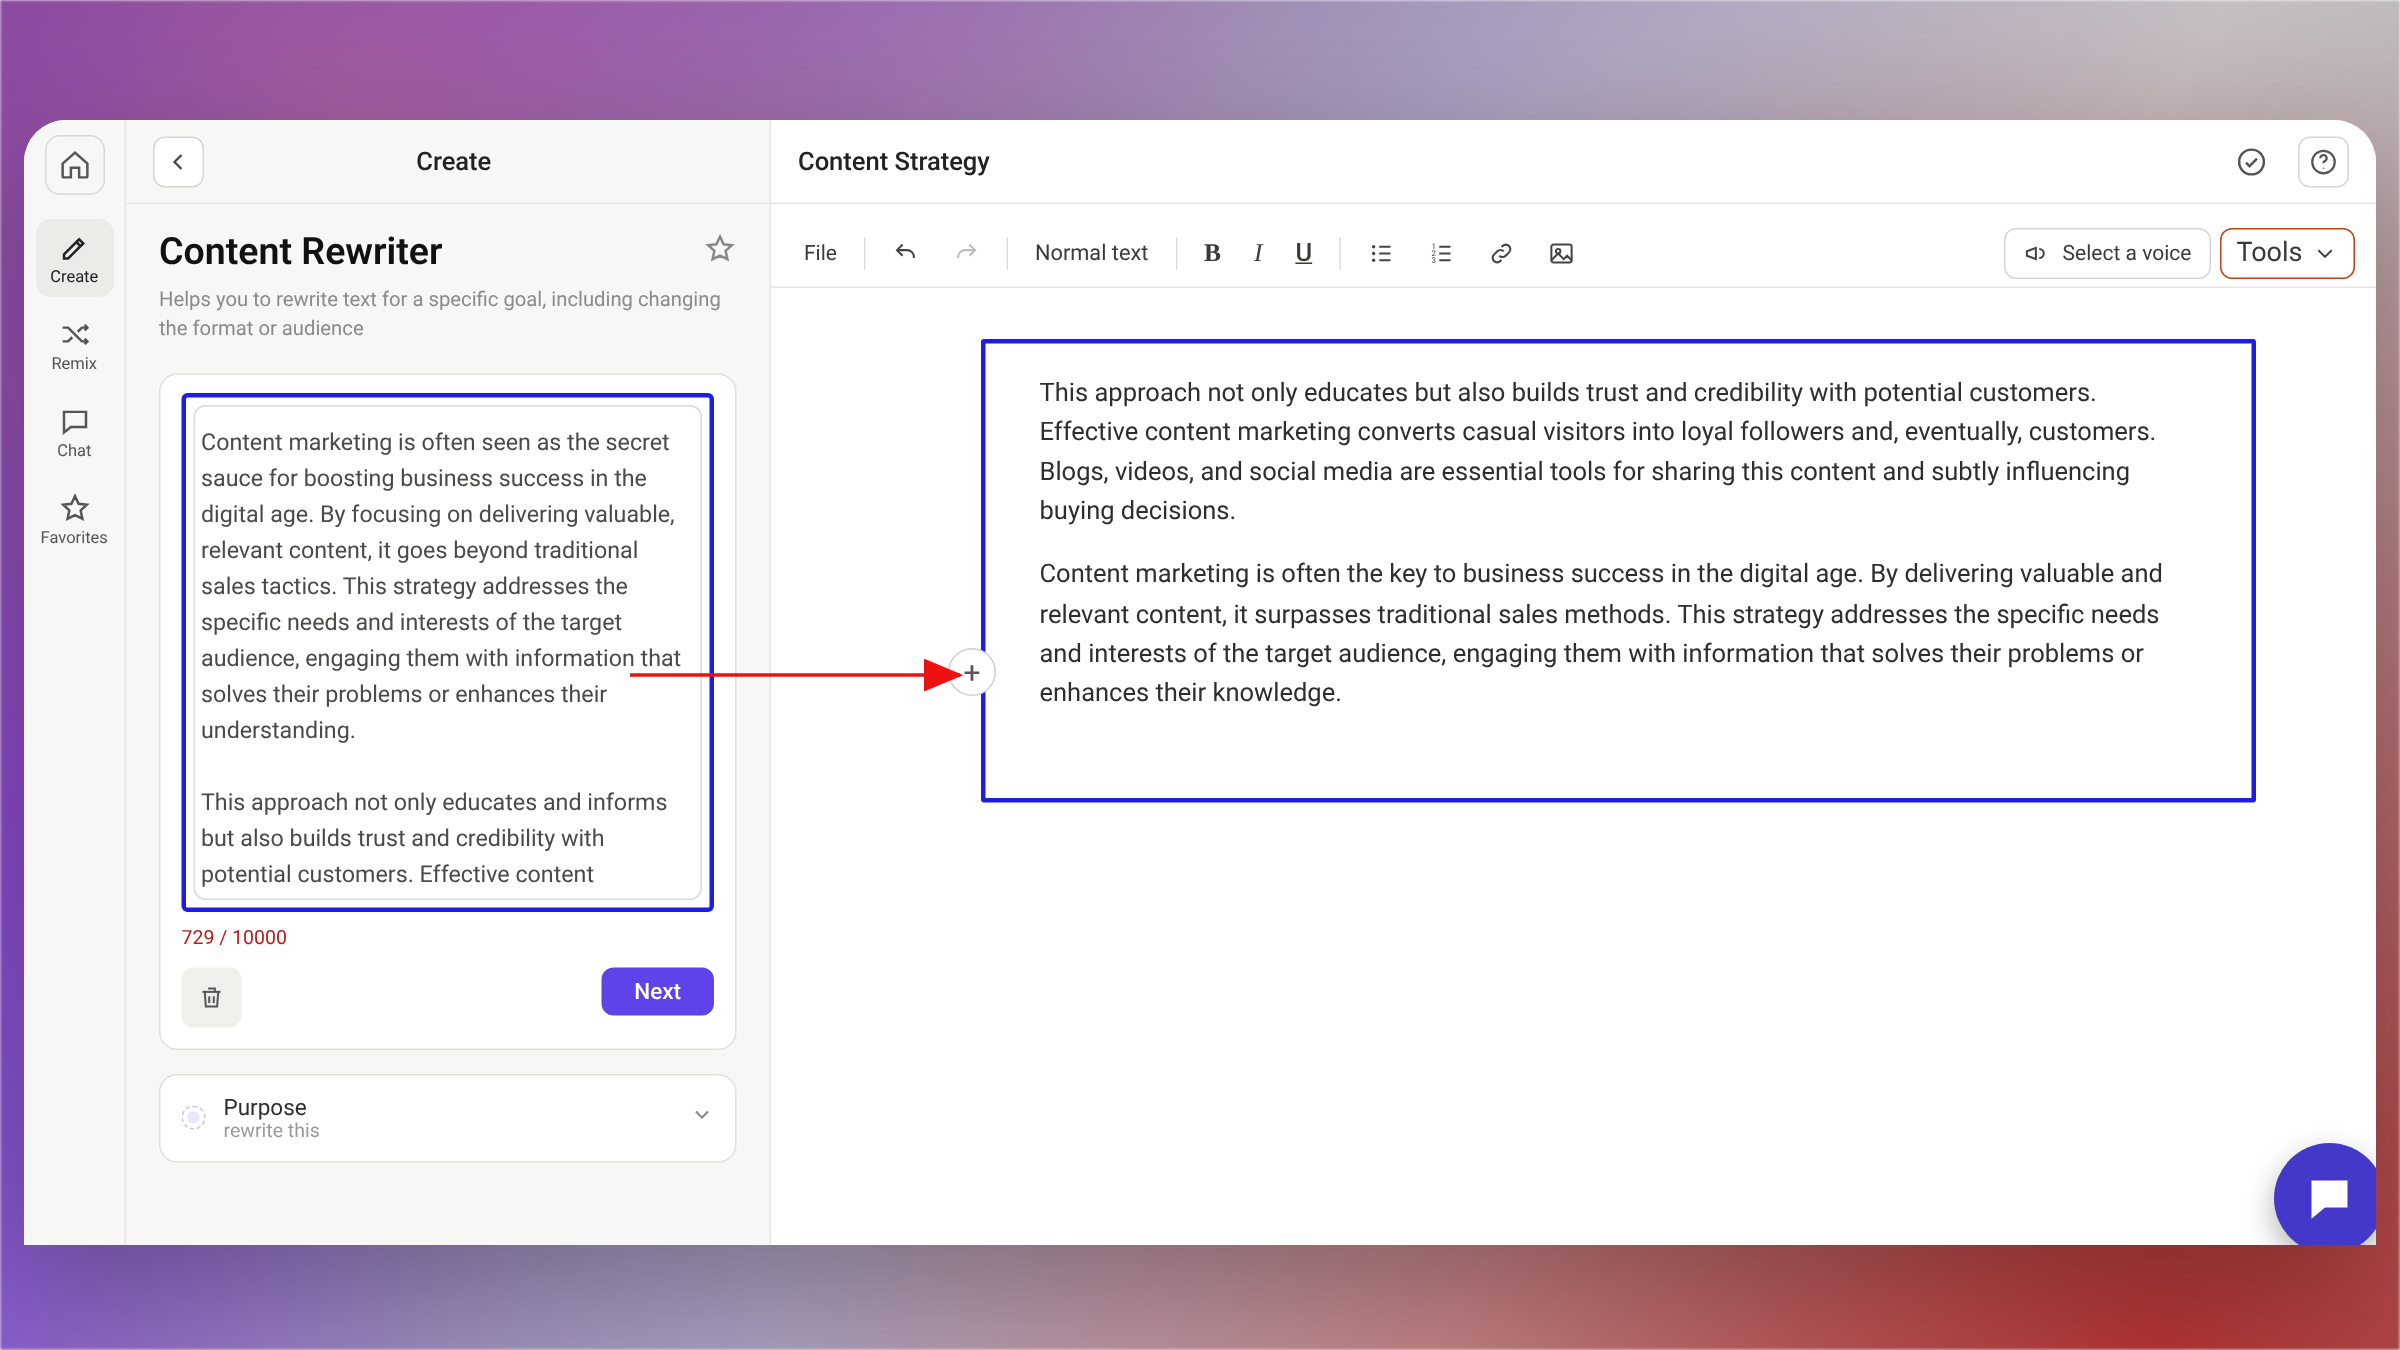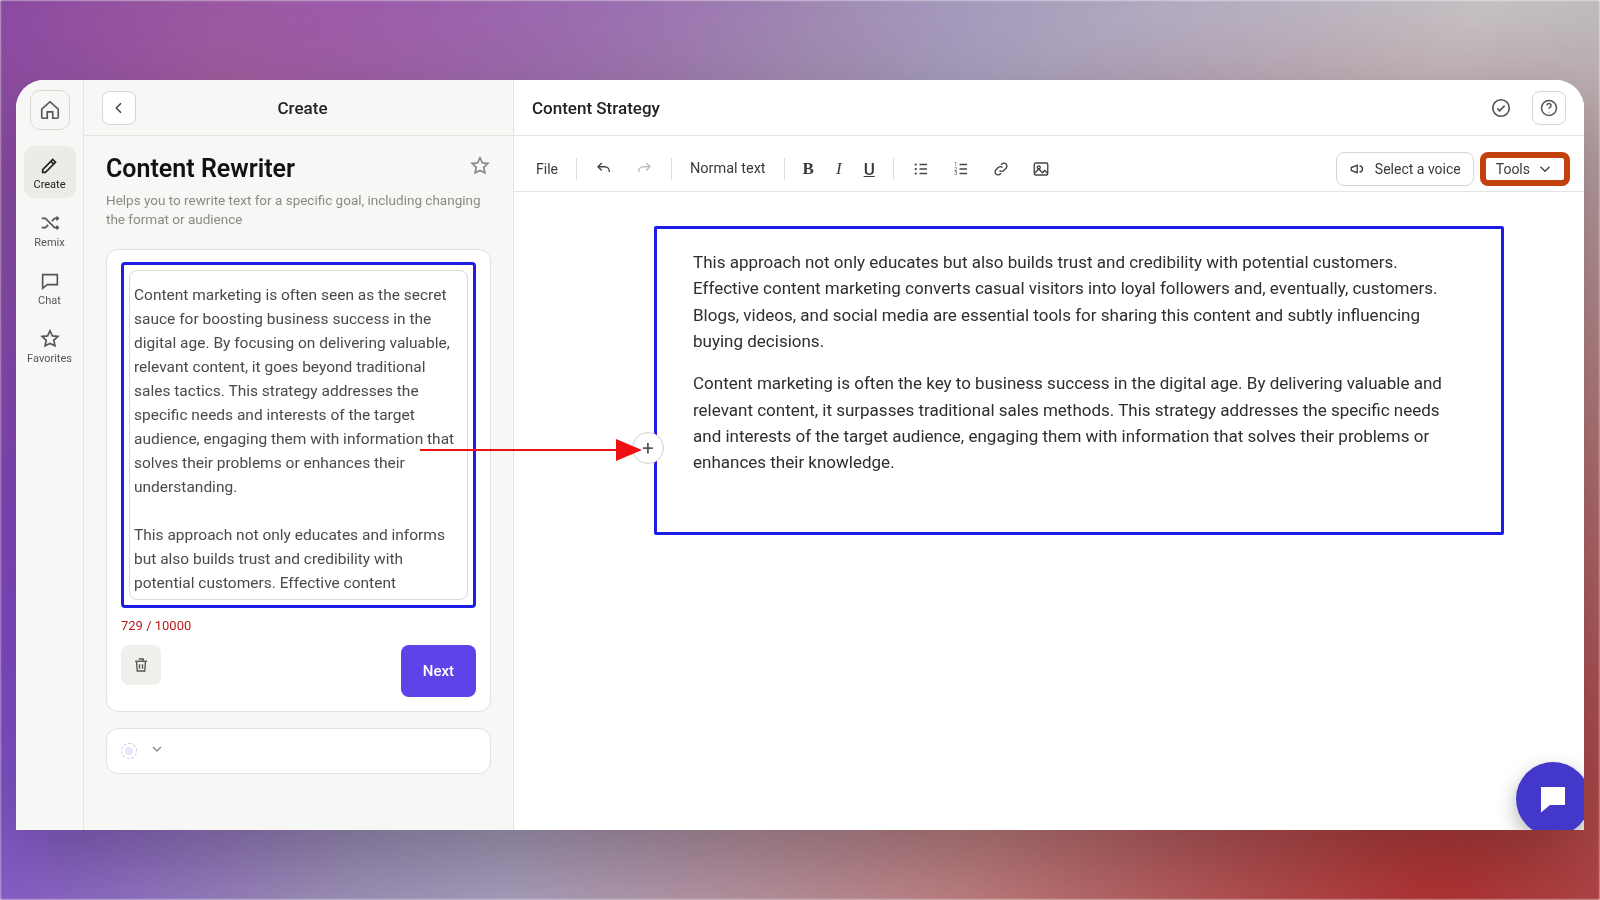--- a/index.html
+++ b/index.html
@@ -117,21 +117,21 @@
   }
   .counter { text-align: left; font-size: 13px; color: #b91c1c; margin-top: 10px; }
   .card-foot { display: flex; margin-top: 12px; }
   .trash {
     width: 40px; height: 40px; border-radius: 8px; background: #efefec;
     display: flex; align-items: center; justify-content: center; color: #555;
     cursor: pointer;
   }
   .spacer { flex: 1; }
   .next-btn {
-    height: 52px; padding: 0 22px; border-radius: 8px;
+    height: 32px; padding: 0 22px; border-radius: 8px;
     background: #5d43e8; color: #fff; font-size: 15px; font-weight: 500;
     display: flex; align-items: center; justify-content: center;
     cursor: pointer; border: none;
   }
 
   .card2 {
     margin-top: 16px;
     border: 1px solid #e0e0dc; border-radius: 12px;
     background: #fff;
     padding: 12px 14px;
@@ -167,22 +167,22 @@
   .toolbar .txt-btn.i { font-style: italic; font-weight: 500; }
   .toolbar .txt-btn.u { text-decoration: underline; font-weight: 500; font-family: inherit; }
   .tb-spacer { flex: 1; }
   .voice-btn {
     height: 34px; display: flex; align-items: center; gap: 8px;
     border: 1px solid #d6d6d2; border-radius: 8px; padding: 0 12px;
     font-size: 14px; cursor: pointer; background: #fff;
   }
   .tools-btn {
     height: 34px; display: flex; align-items: center; gap: 6px;
-    border: 6px solid #c2410c; border-radius: 8px; padding: 0 10px;
-    font-size: 14px; cursor: pointer; background: #fff;
+    border: 1px solid #c2410c; border-radius: 8px; padding: 0 10px;
+    font-size: 18px; cursor: pointer; background: #fff;
   }
 
   
   .canvas {
     flex: 1; position: relative;
   }
   .doc-box {
     position: absolute;
     left: 140px; top: 24px; width: 850px;
     border: 3px solid #1d1de6;
@@ -307,20 +307,24 @@
                 <path d="M14 11v6"></path>
               </svg>
           </div>
           <div class="spacer"></div>
           <button class="next-btn">Next</button>
         </div>
       </div>
 
       <div class="card2">
         <div class="dot"></div>
+        <div class="tcol">
+          <div class="t1">Purpose</div>
+          <div class="t2">rewrite this</div>
+        </div>
         <div class="chev">
           <svg width="16" height="16" viewBox="0 0 24 24" fill="none" stroke="#888" stroke-width="2">
               <path d="M6 9l6 6 6-6"></path>
             </svg>
         </div>
       </div>
     </div>
   </div>
 
   <div class="col-right">

